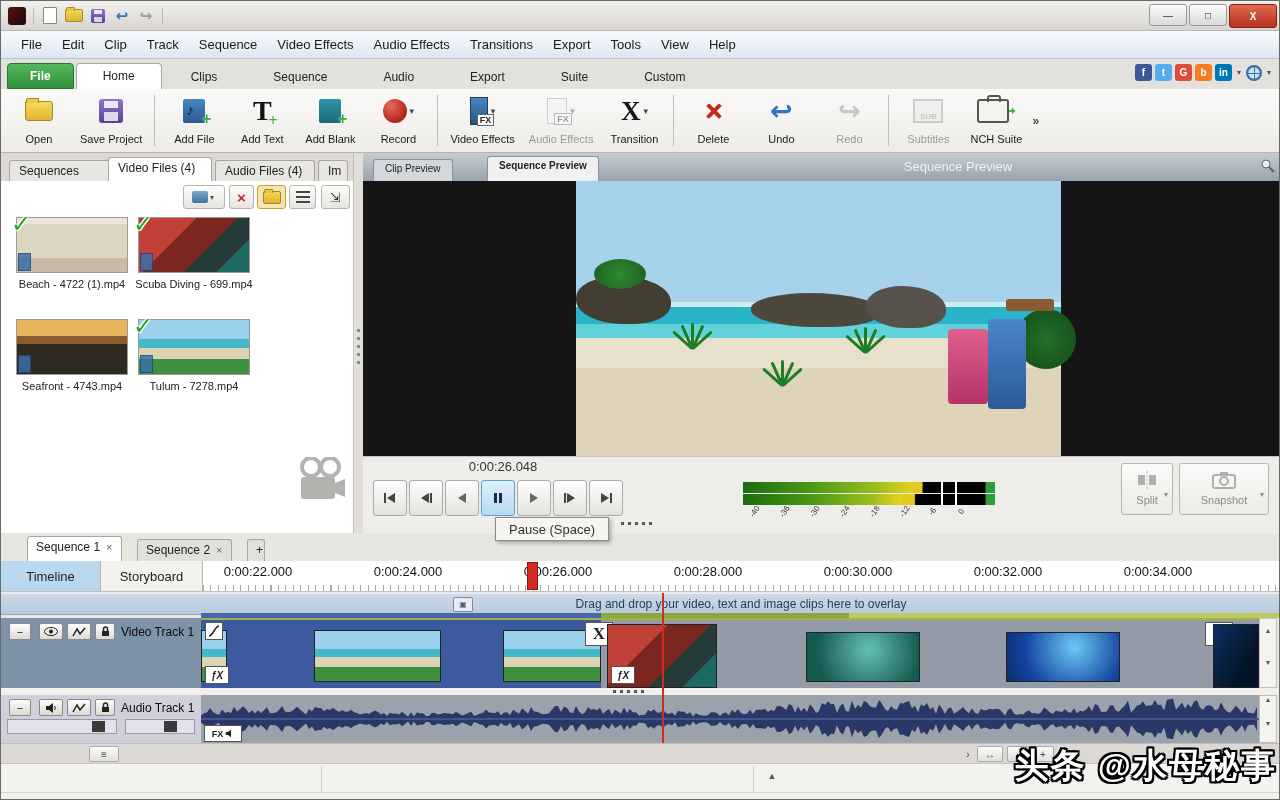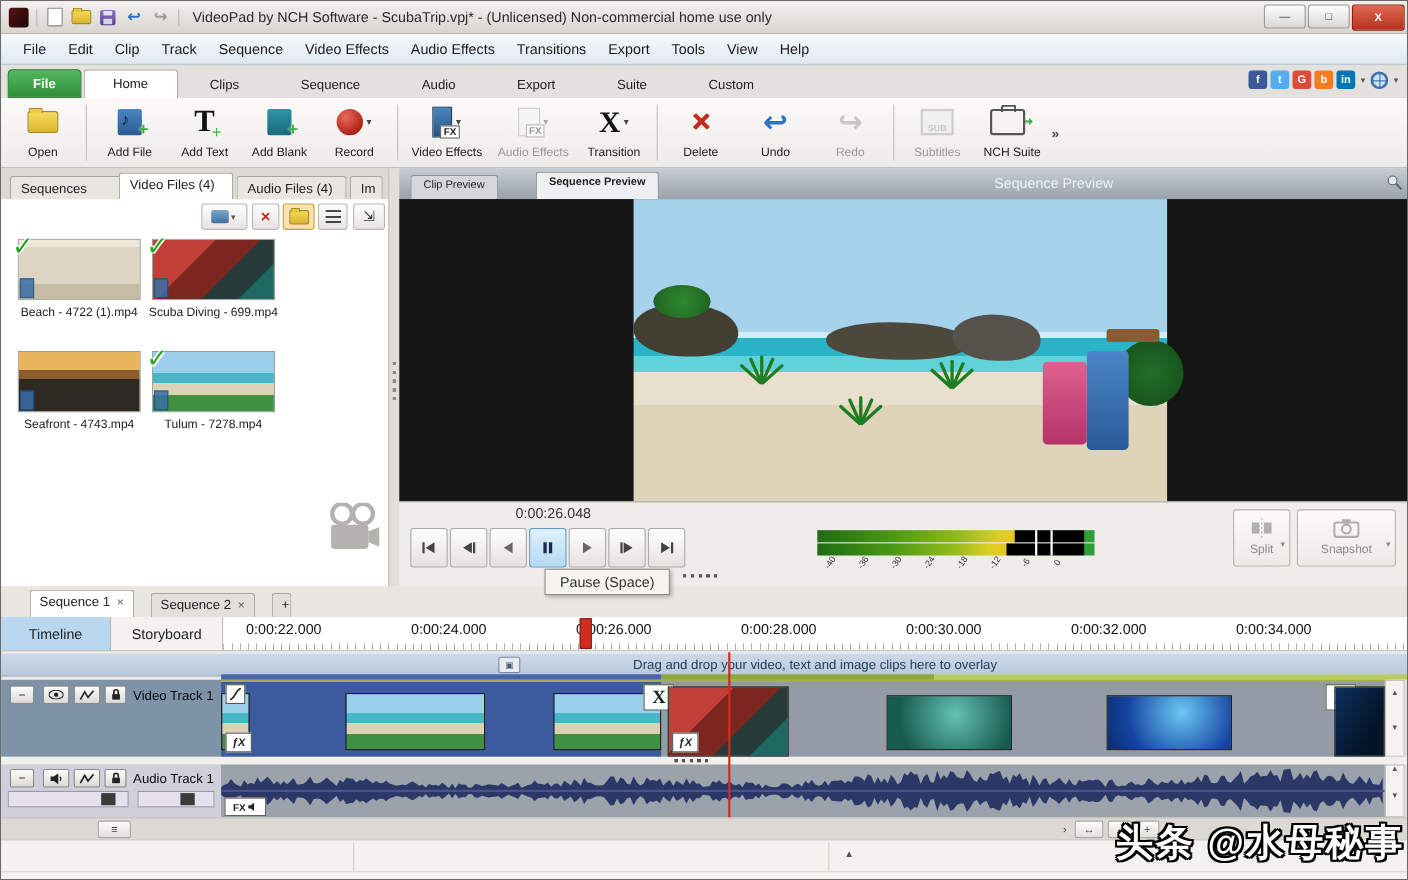--- a/index.html
+++ b/index.html
@@ -189,21 +189,20 @@
       </span>
     <span class="qicon">
         <span class="folder-ic"></span>
       </span>
     <span class="qicon">
         <span class="floppy-ic"></span>
       </span>
     <span class="qicon arr" style="color:#2f74c0">↩</span>
     <span class="qicon arr" style="color:#9a9a9a">↪</span>
     <span class="qsep"></span>
-    <span id="titletext">VideoPad by NCH Software - ScubaTrip.vpj* - (Unlicensed) Non-commercial home use only</span>
     <div id="winbtns">
       <div class="winbtn">—</div>
       <div class="winbtn">□</div>
       <div class="winbtn" id="close-btn">X</div>
     </div>
   </div>
 
   <div id="menubar" class="abs">
       <div class="menuitem">File</div>
       <div class="menuitem">Edit</div>
@@ -241,20 +240,26 @@
         <div class="caret">▾</div>
       </div>
   </div>
 
   <div id="toolbar" class="abs">
       <div class="tbtn">
         <div class="ticon">
           <span class="ic-open"></span>
         </div>
         <div class="tlabel">Open</div>
+      </div>
+      <div class="tbtn">
+        <div class="ticon">
+          <span class="ic-save"></span>
+        </div>
+        <div class="tlabel">Save Project</div>
       </div>
       <div class="tsep"></div>
       <div class="tbtn">
         <div class="ticon">
           <span class="ic-addfile">
             <span class="note">♪</span>
             <span class="plus">+</span>
           </span>
         </div>
         <div class="tlabel">Add File</div>

